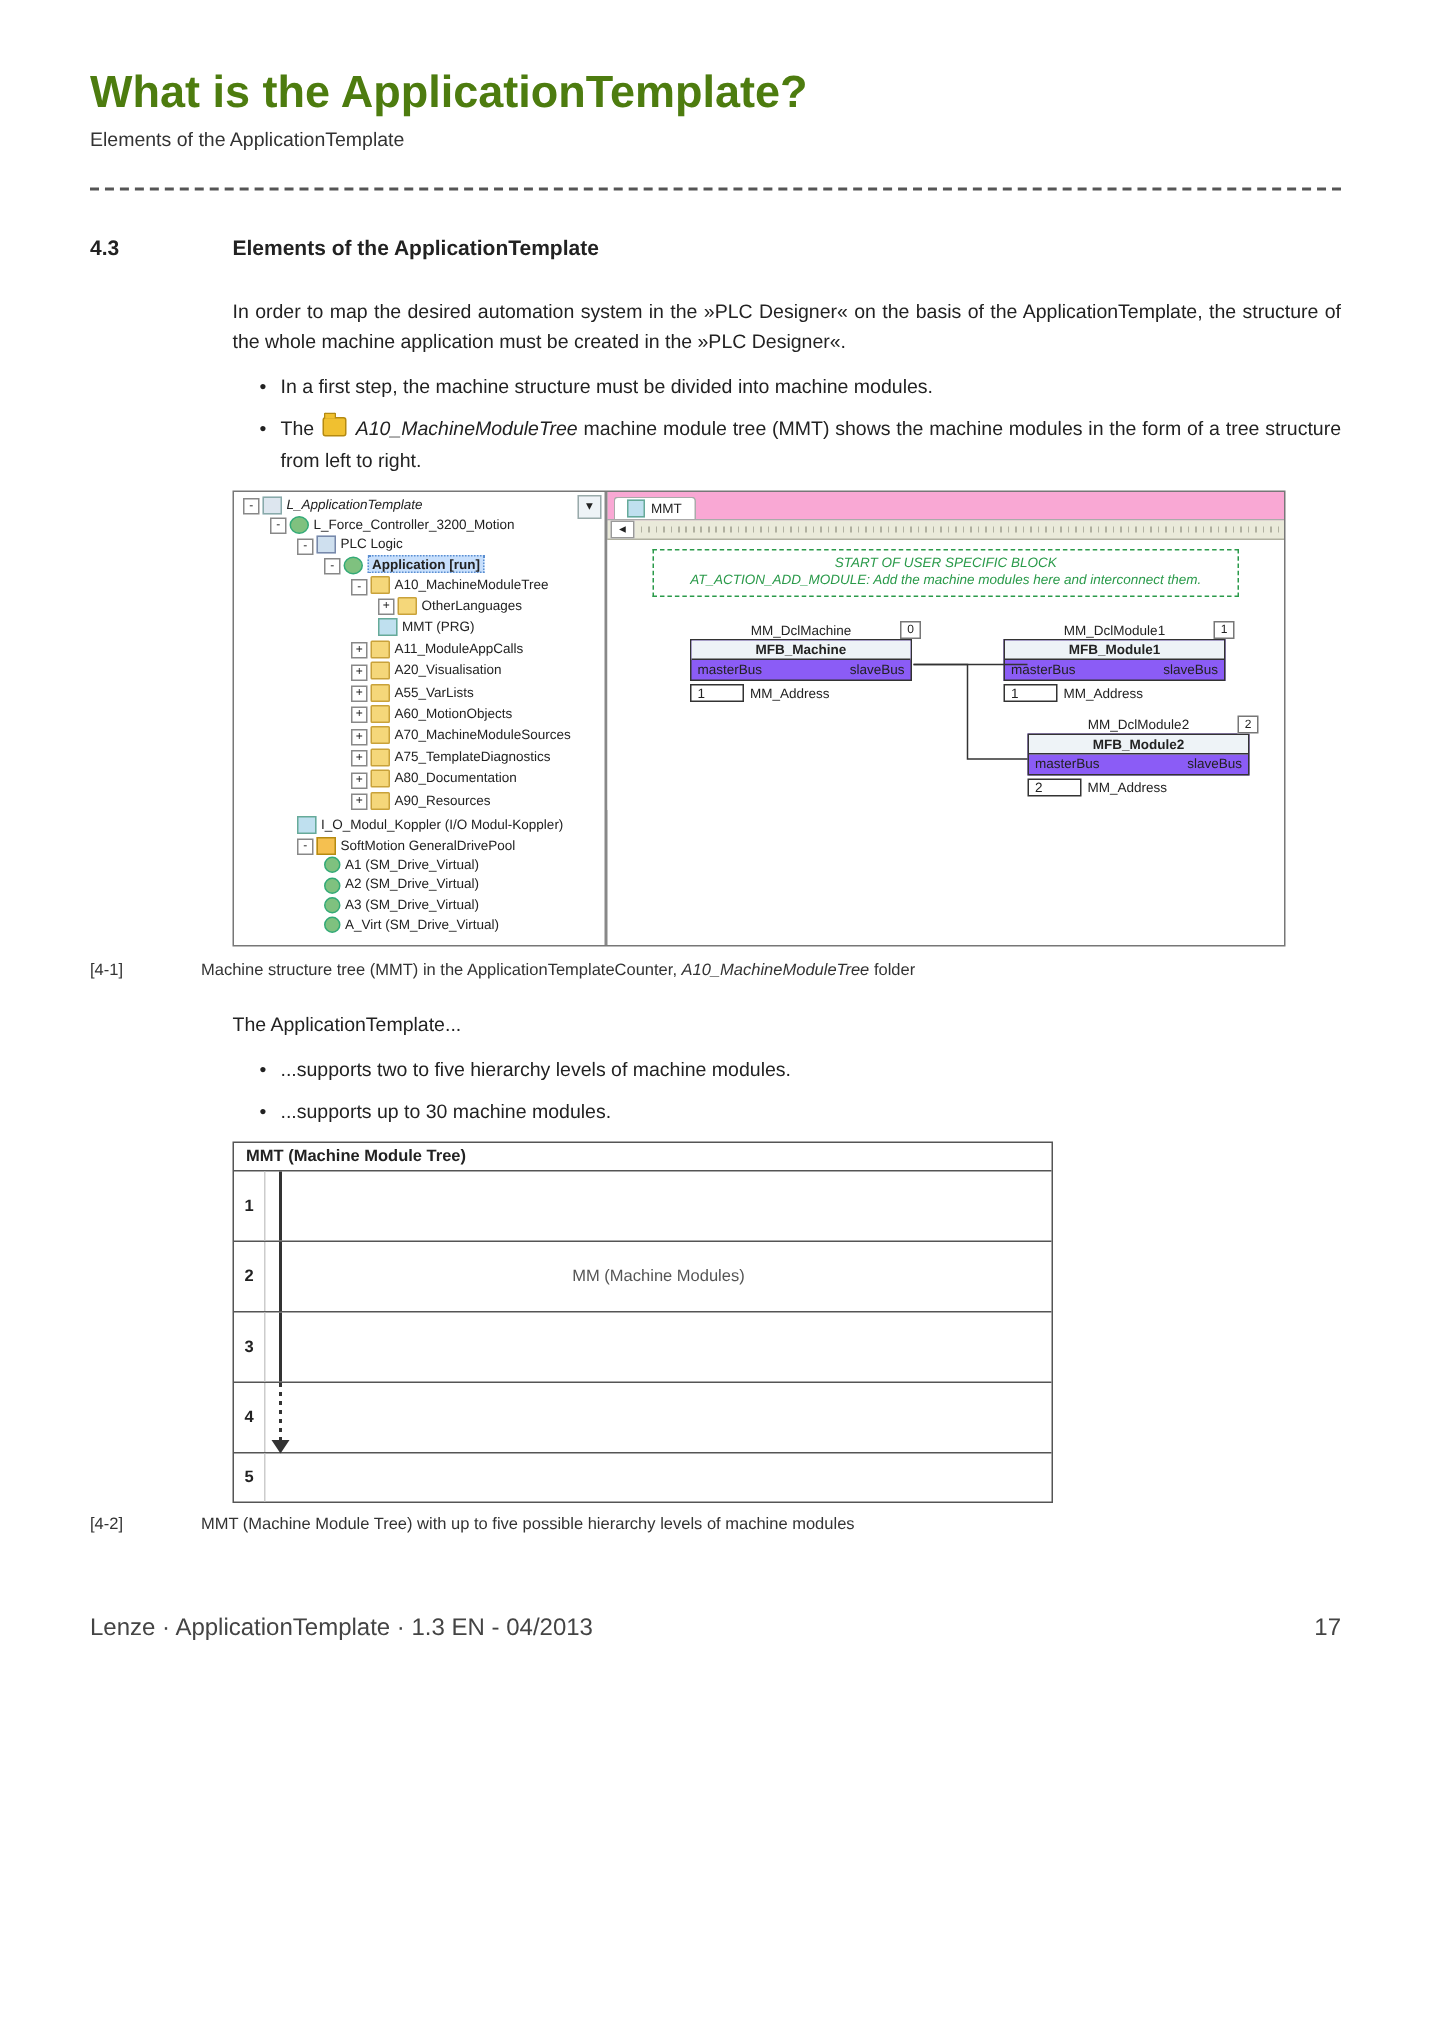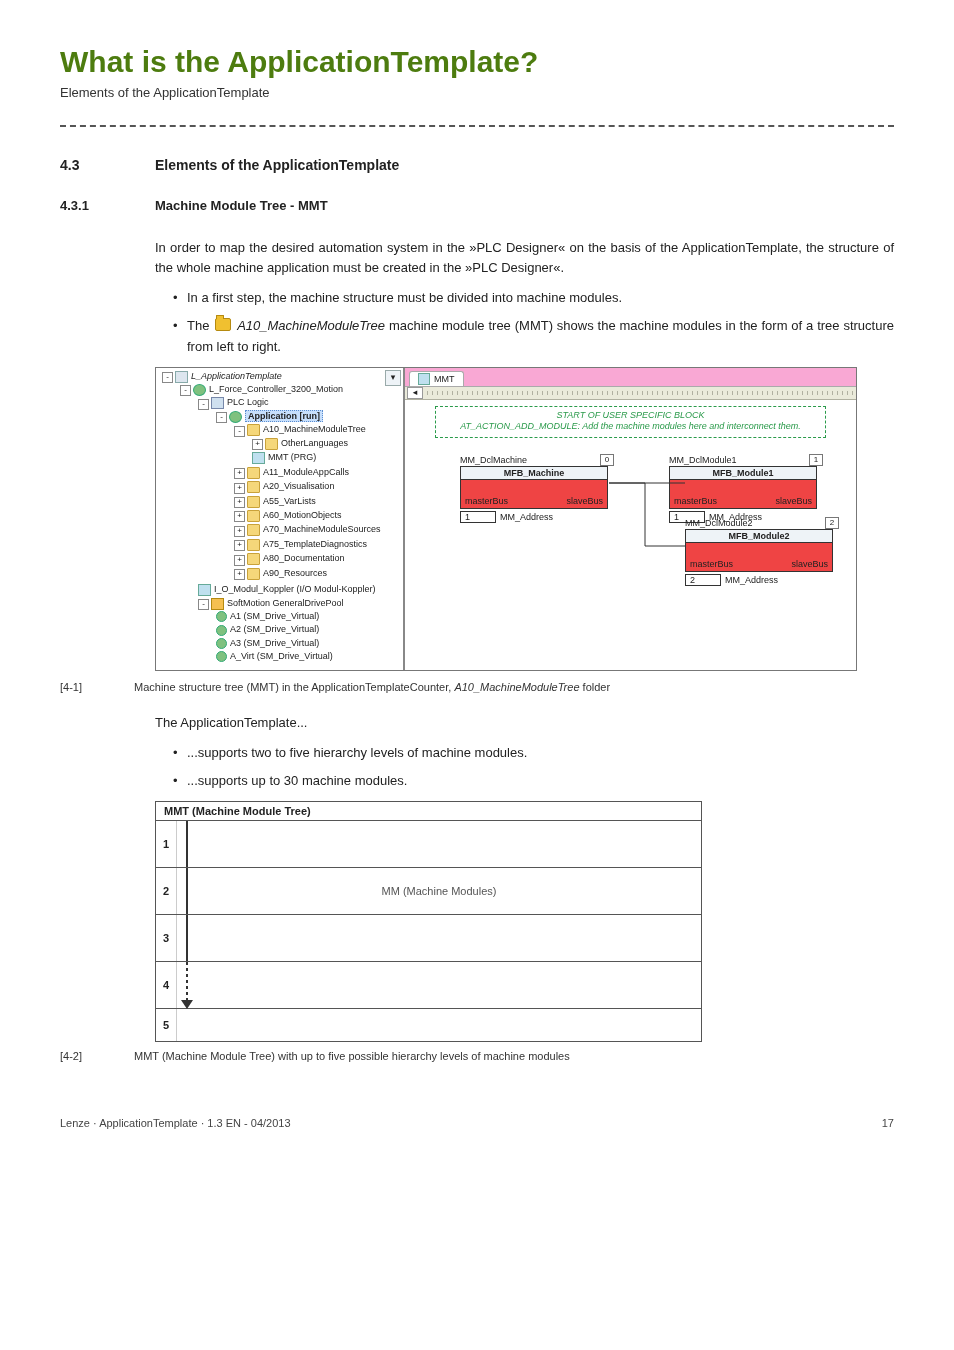--- a/index.html
+++ b/index.html
@@ -230,47 +230,48 @@
     line-height: 1.3;
   }
   .banner .b1 { display:block; }
   .banner .b2 { display:block; }
   .fb {
     position: absolute;
     width: 148px;
     font-size: 9px;
   }
   .fb .name {
+    text-align: center;
     margin-bottom: 1px;
   }
   .fb .idtag {
     position: absolute;
     top: -1px; right: -6px;
     width: 12px; height: 10px;
     border: 1px solid #777;
     text-align: center;
     line-height: 10px;
     font-size: 8px;
     background: #fff;
   }
   .fb .box {
     border: 1px solid #333;
-    background: #ef4444;
+    background: #8b5cf6;
   }
   .fb .title {
     border-bottom: 1px solid #333;
     background: #eef3f7;
     font-weight: 700;
     text-align: center;
     padding: 1px 0;
   }
   .fb .ports {
     display: flex;
     justify-content: space-between;
-    padding: 16px 4px 2px 4px;
+    padding: 1px 4px 2px 4px;
   }
   .fb .addr {
     display: flex;
     align-items: center;
     margin-top: 2px;
     gap: 4px;
   }
   .fb .addrfield {
     border: 1px solid #333;
     width: 26px;
@@ -347,42 +348,38 @@
     width:0;height:0;
     border-left:6px solid transparent;
     border-right:6px solid transparent;
     border-top:9px solid #333;
   }
 
   .footer {
     margin-top: 55px;
     display: flex;
     justify-content: space-between;
-    font-size: 11px;
+    font-size: 16px;
     color: #444;
   }
 </style>
 </head>
 <body>
 
 <div class="page">
   <h1>What is the ApplicationTemplate?</h1>
   <div class="subtitle">Elements of the ApplicationTemplate</div>
 
   <hr class="dashed-sep">
 
   <div class="sec-row">
     <div class="sec-num">4.3</div>
     <div class="sec-title">Elements of the ApplicationTemplate</div>
   </div>
 
-  <div class="sec-row">
-    <div class="sub-num">4.3.1</div>
-    <div class="sub-title">Machine Module Tree - MMT</div>
-  </div>
 
   <div class="body-indent">
     <p>In order to map the desired automation system in the »PLC Designer« on the basis of the ApplicationTemplate, the structure of the whole machine application must be created in the »PLC Designer«.</p>
     <ul class="bul">
       <li>In a first step, the machine structure must be divided into machine modules.</li>
       <li>
         <span>The </span><span class="folder-icon"></span>
         <em class="italic">A10_MachineModuleTree</em><span> machine module tree (MMT) shows the machine modules in the form of a tree structure from left to right.</span>
       </li>
     </ul>

